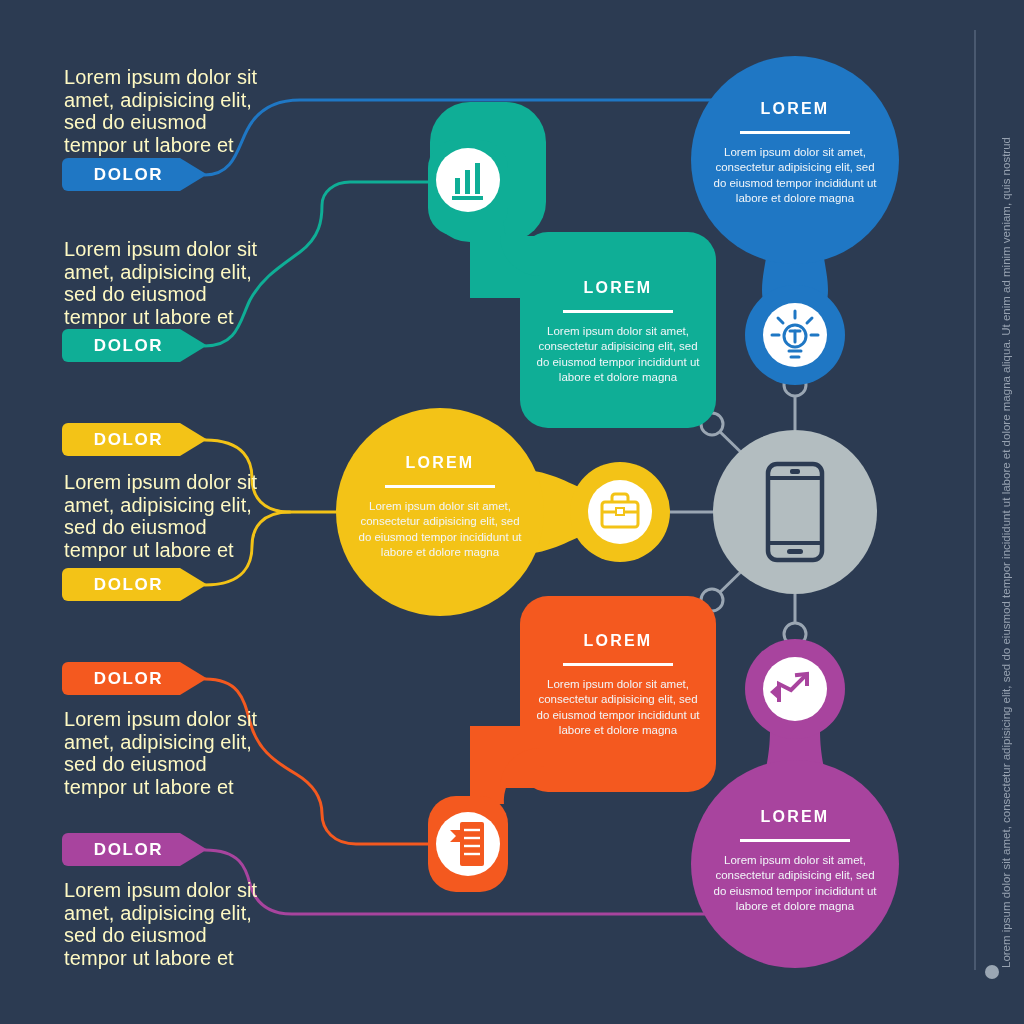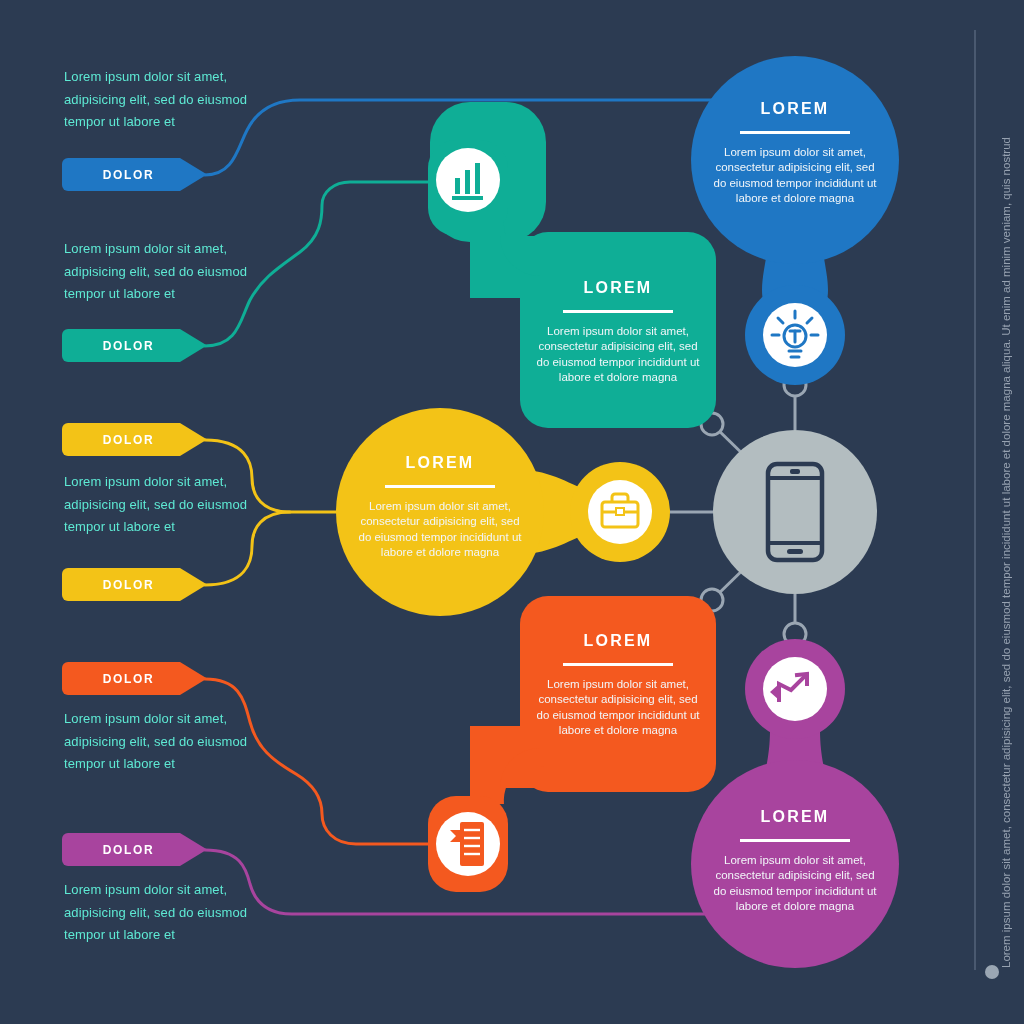--- a/index.html
+++ b/index.html
@@ -18,36 +18,36 @@
   #art {
     position: absolute;
     left: 0; top: 0;
     width: 1024px;
     height: 1024px;
   }
   
   .side-text {
     position: absolute;
     width: 200px;
-    font-size: 13px;
+    font-size: 20px;
     line-height: 22.5px;
-    color: #5eead4;
+    color: #fef9c3;
     letter-spacing: .1px;
   }
   
   .tag {
     position: absolute;
     height: 33px;
     display: flex;
     align-items: center;
     justify-content: center;
   }
   .tag .tag-label {
     position: relative;
-    font-size: 12px;
+    font-size: 17px;
     font-weight: bold;
     letter-spacing: 1.6px;
     color: #ffffff;
     padding-right: 12px;
   }
   
   .bubble-text {
     position: absolute;
     text-align: center;
     color: #ffffff;

